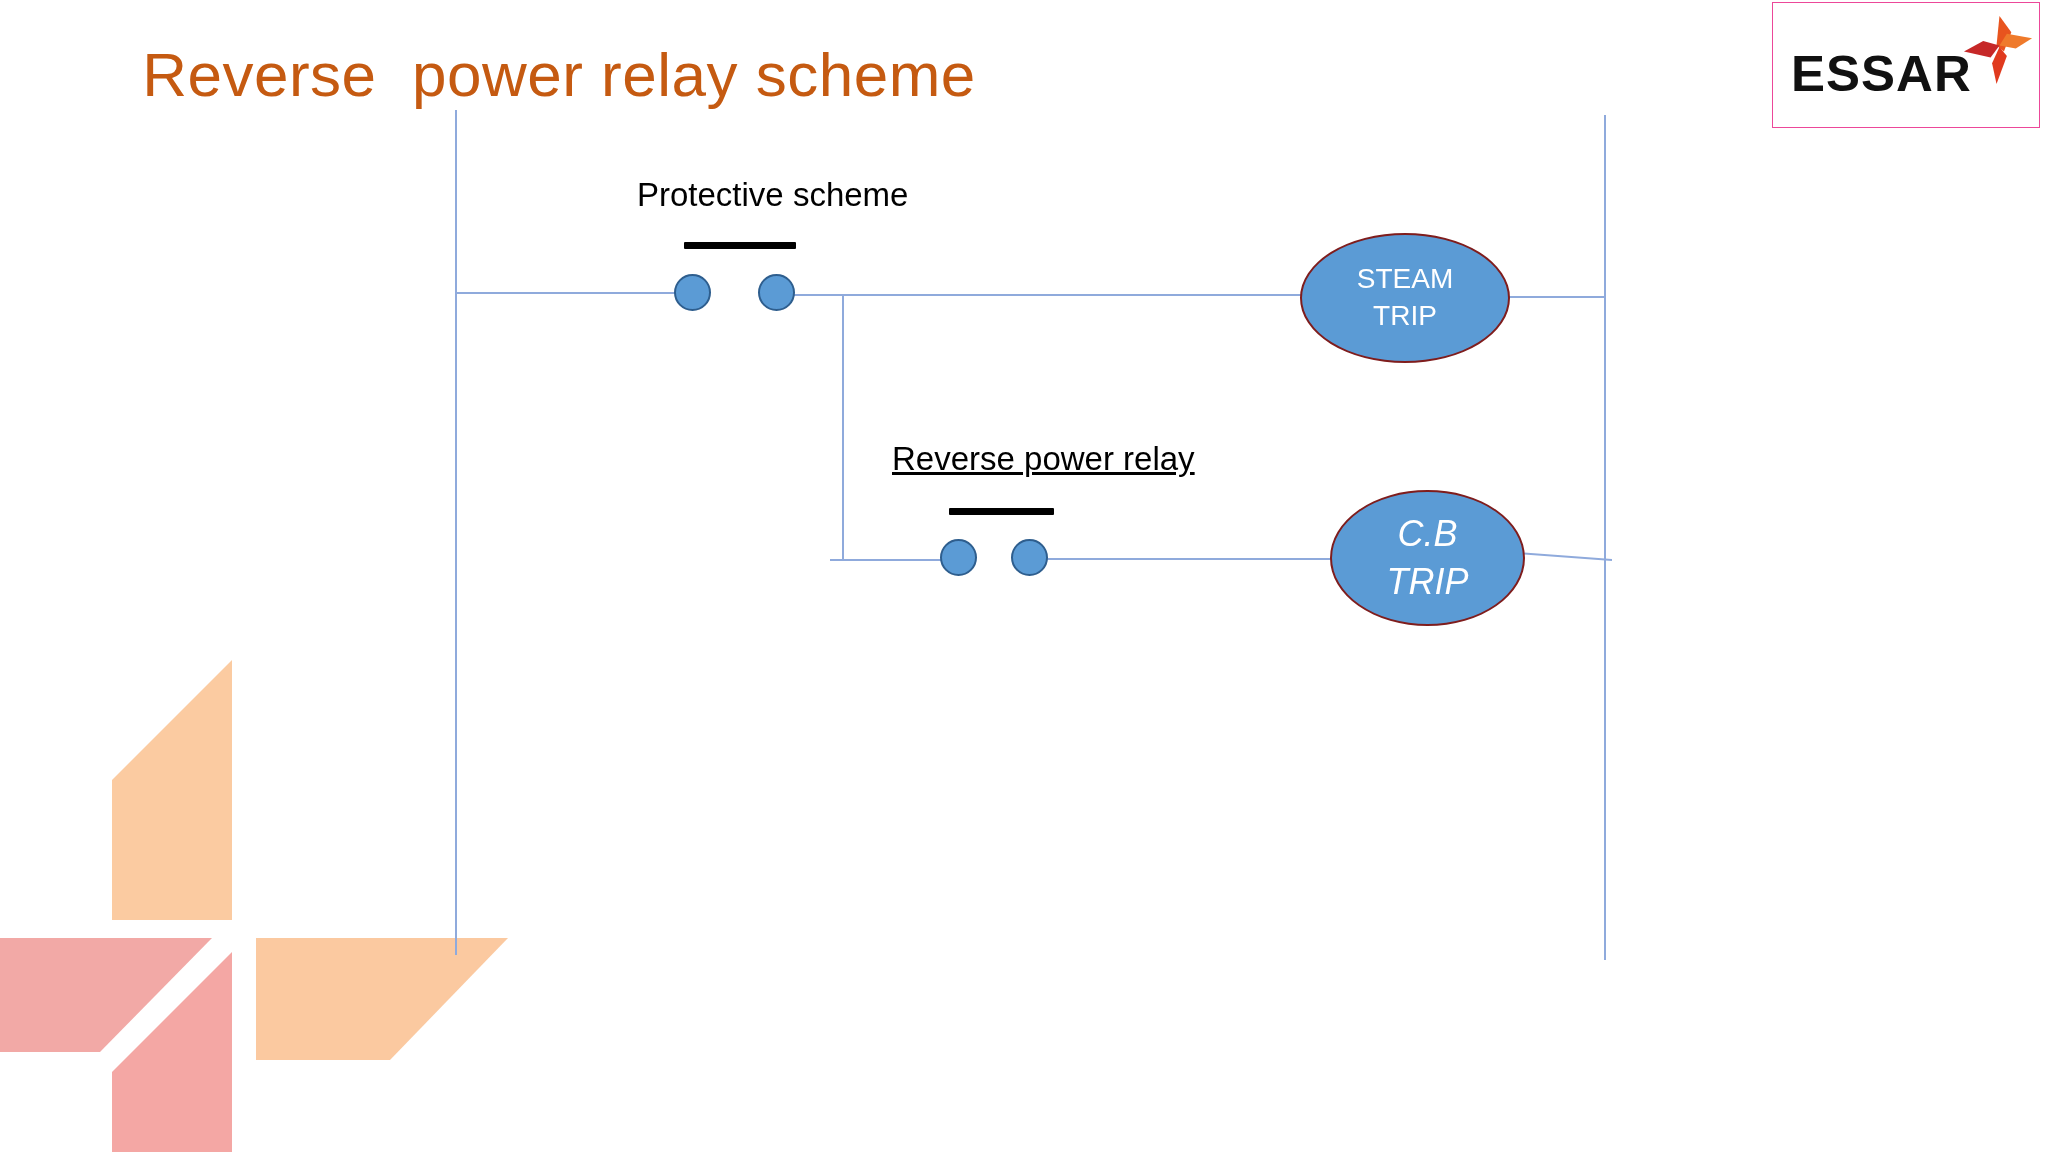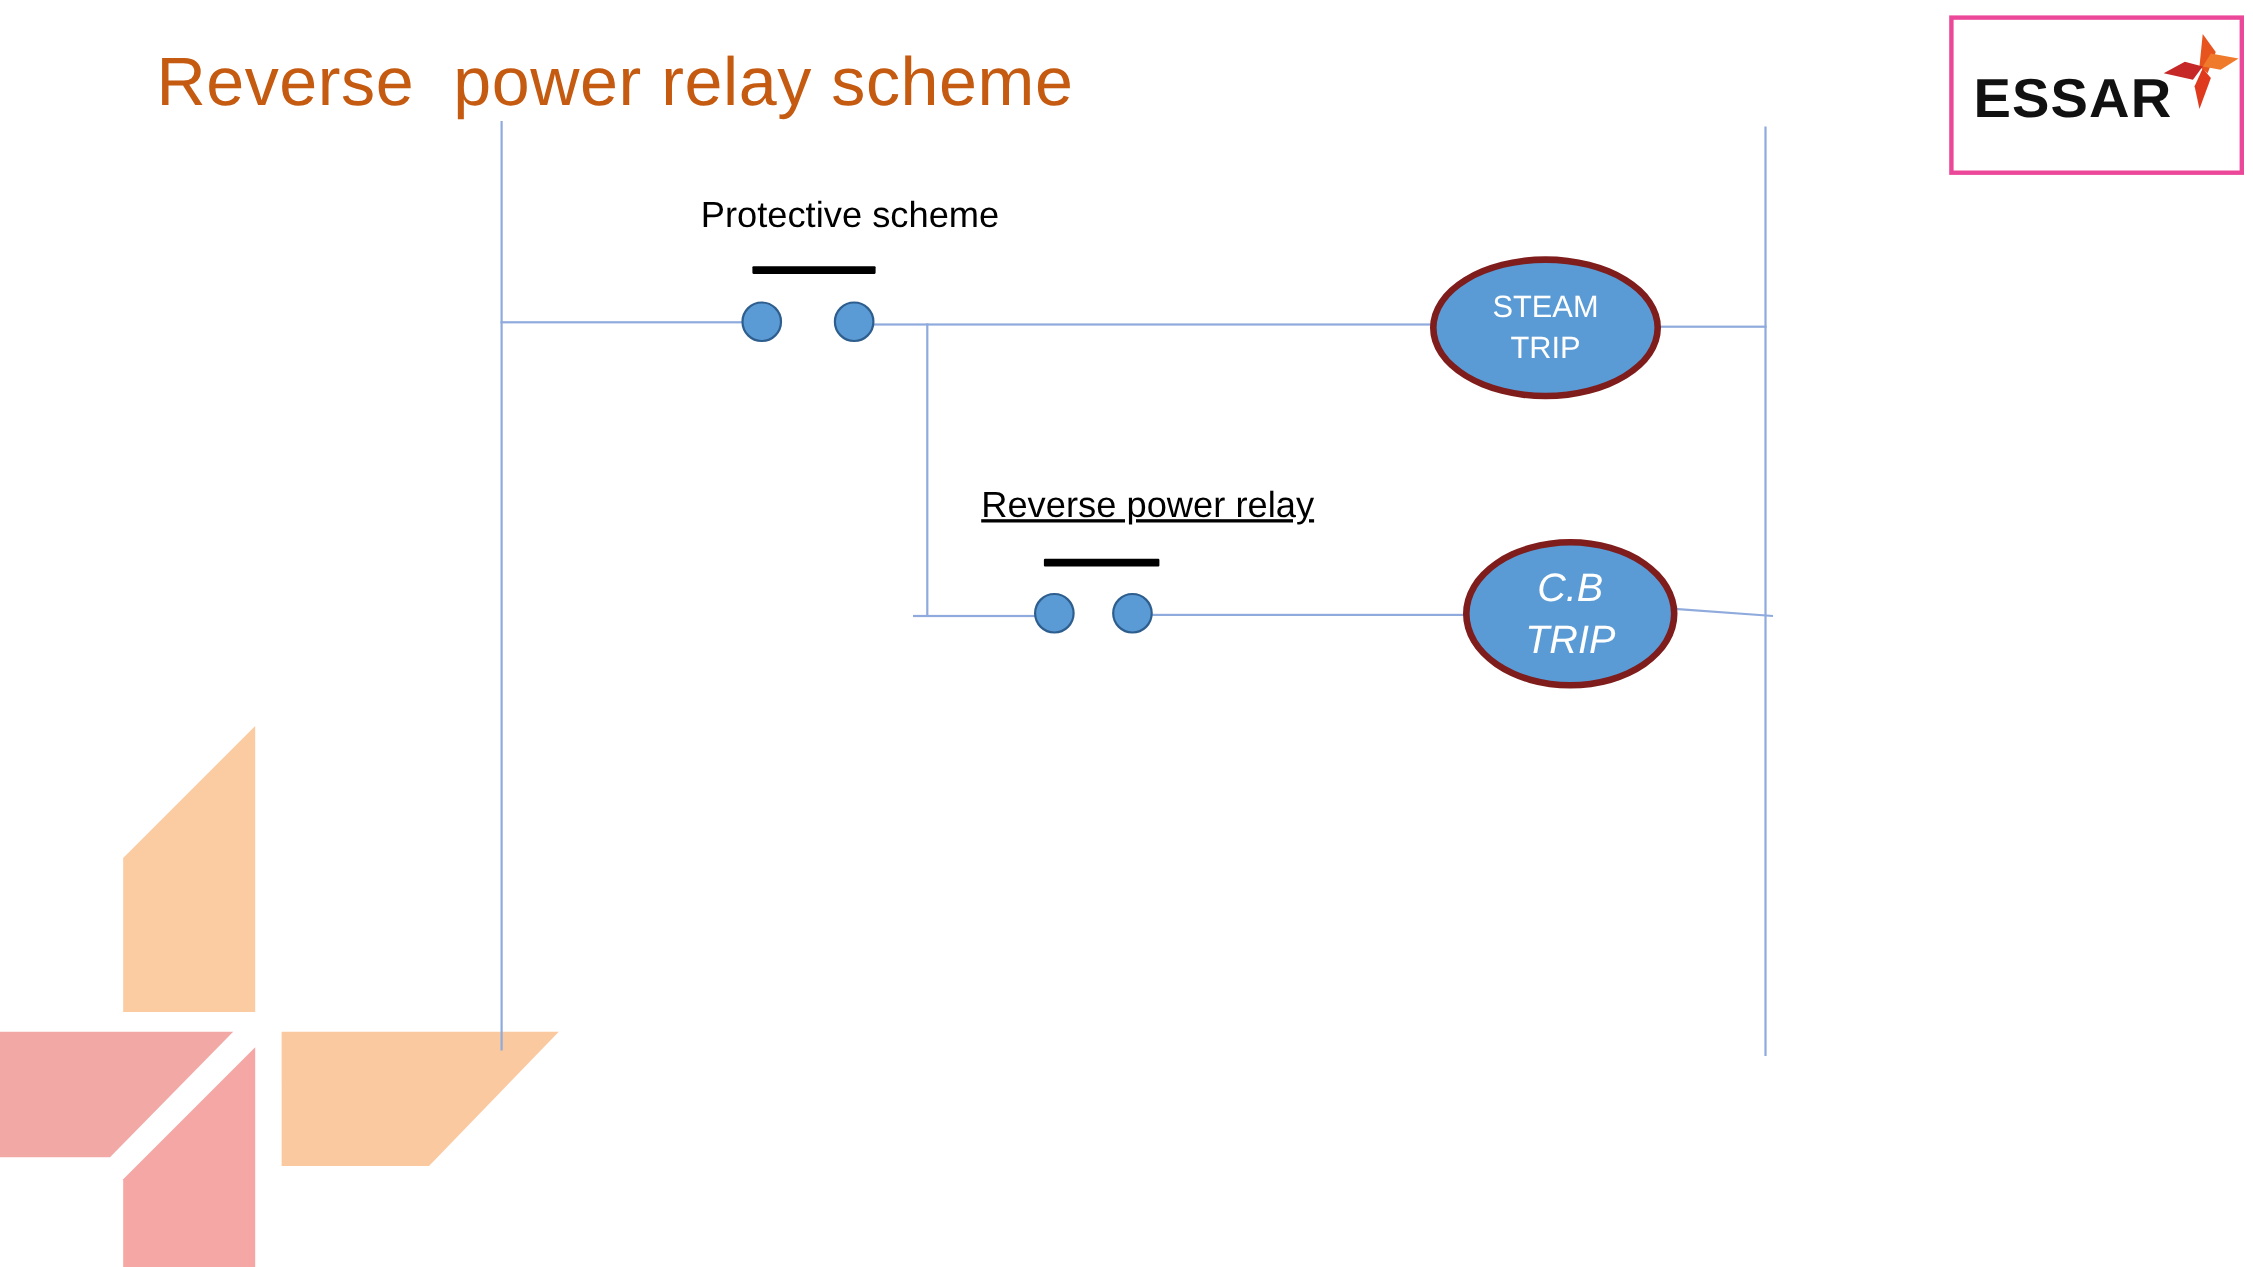--- a/index.html
+++ b/index.html
@@ -34,25 +34,25 @@
     letter-spacing: 0.5px;
     white-space: pre;
     padding-right: 930px;
     box-sizing: border-box;
   }
 
   
   #essar-logo {
     position: absolute;
     left: 1772px;
-    top: 14px;
+    top: 2px;
     width: 268px;
-    height: 145px;
+    height: 126px;
     background: #ffffff;
-    border: 4px solid #ec4899;
+    border: 1px solid #ec4899;
     box-sizing: border-box;
   }
   #essar-wordmark {
     position: absolute;
     left: 18px;
     top: 42px;
     font-size: 50px;
     font-weight: 700;
     letter-spacing: 1px;
     color: #111111;
@@ -94,21 +94,21 @@
     position: absolute;
     font-size: 33px;
     color: #000000;
     font-family: "Liberation Sans", sans-serif;
     white-space: nowrap;
   }
 
   .node-ellipse {
     position: absolute;
     background: #5B9BD5;
-    border: 6px solid #7f1d1d;
+    border: 2px solid #7f1d1d;
     border-radius: 50%;
     box-sizing: border-box;
     display: flex;
     flex-direction: column;
     align-items: center;
     justify-content: center;
     color: #ffffff;
     text-align: center;
     line-height: 1.32;
   }

